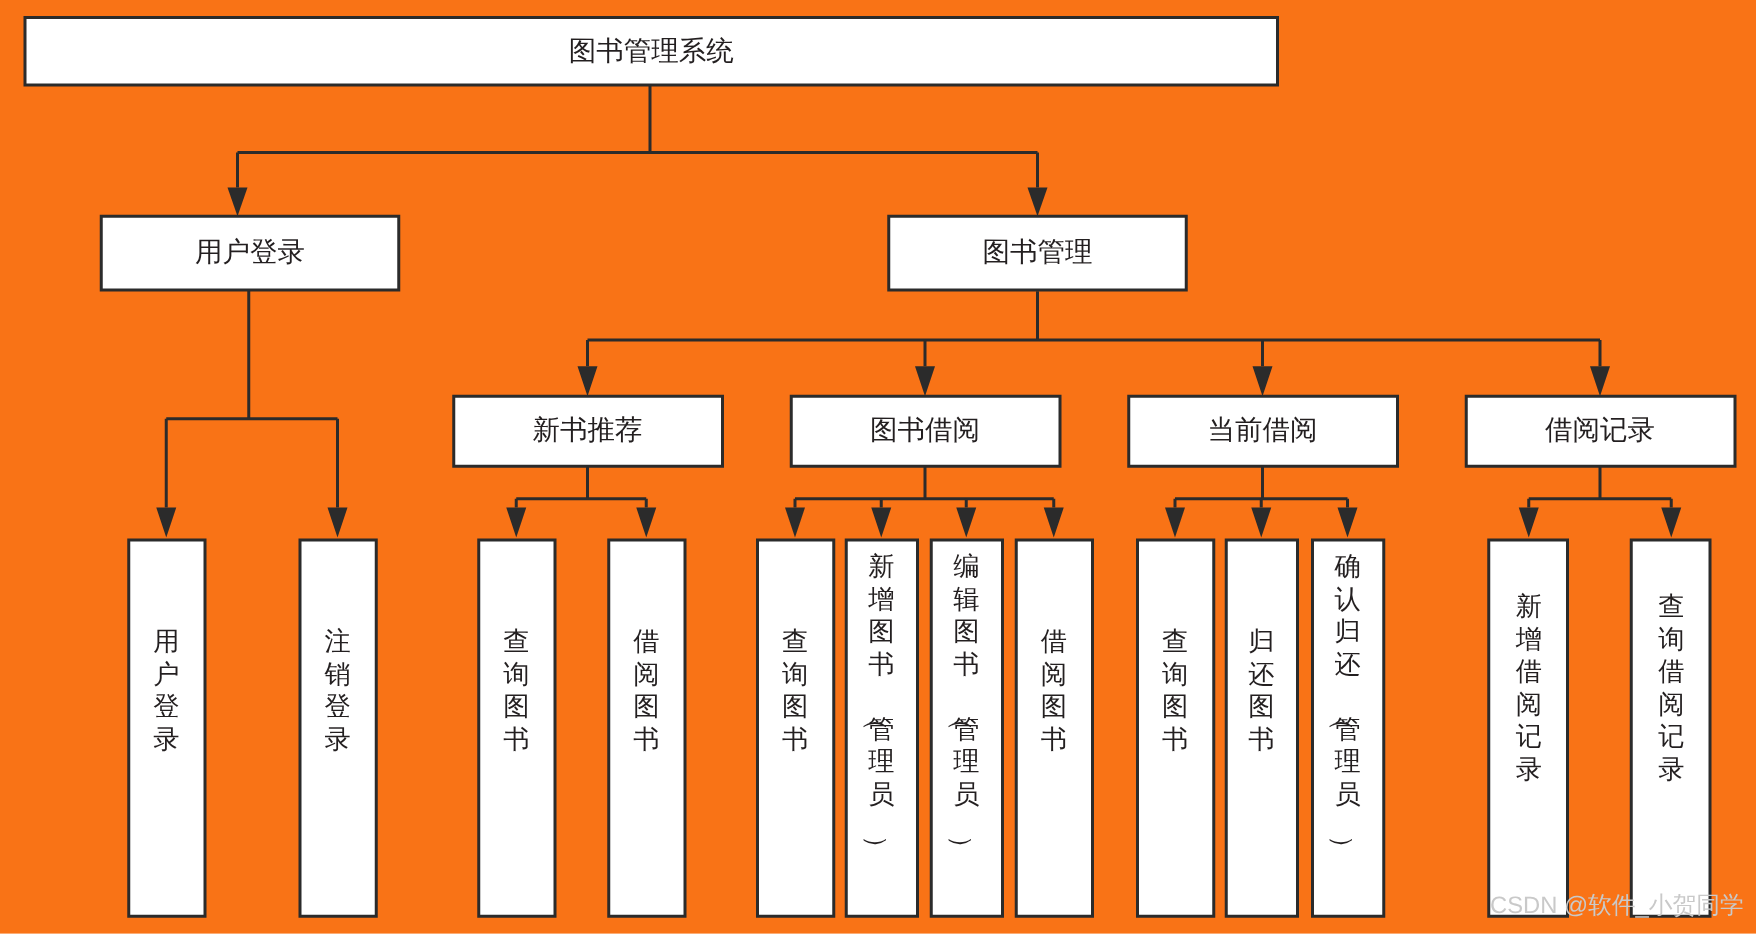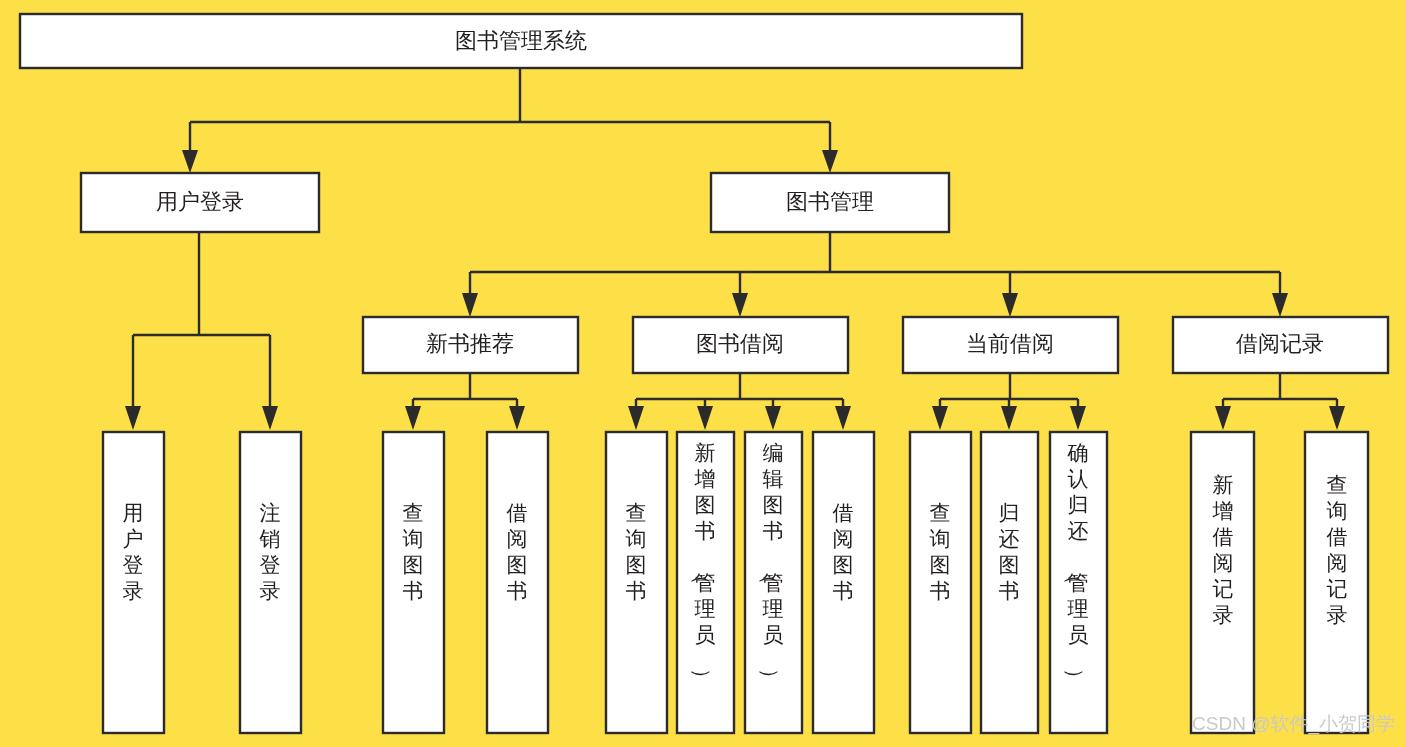--- a/index.html
+++ b/index.html
@@ -8,21 +8,21 @@
     padding: 0;
     background: #ffffff;
   }
   body {
     font-family: "Liberation Sans", "DejaVu Sans", sans-serif;
   }
   #diagram-root {
     position: relative;
     width: 1405px;
     height: 747px;
-    background: #fde047;
+    background: #f97316;
     overflow: hidden;
   }
   svg#flow {
     position: absolute;
     left: 0;
     top: 0;
     width: 1405px;
     height: 747px;
     display: block;
   }

